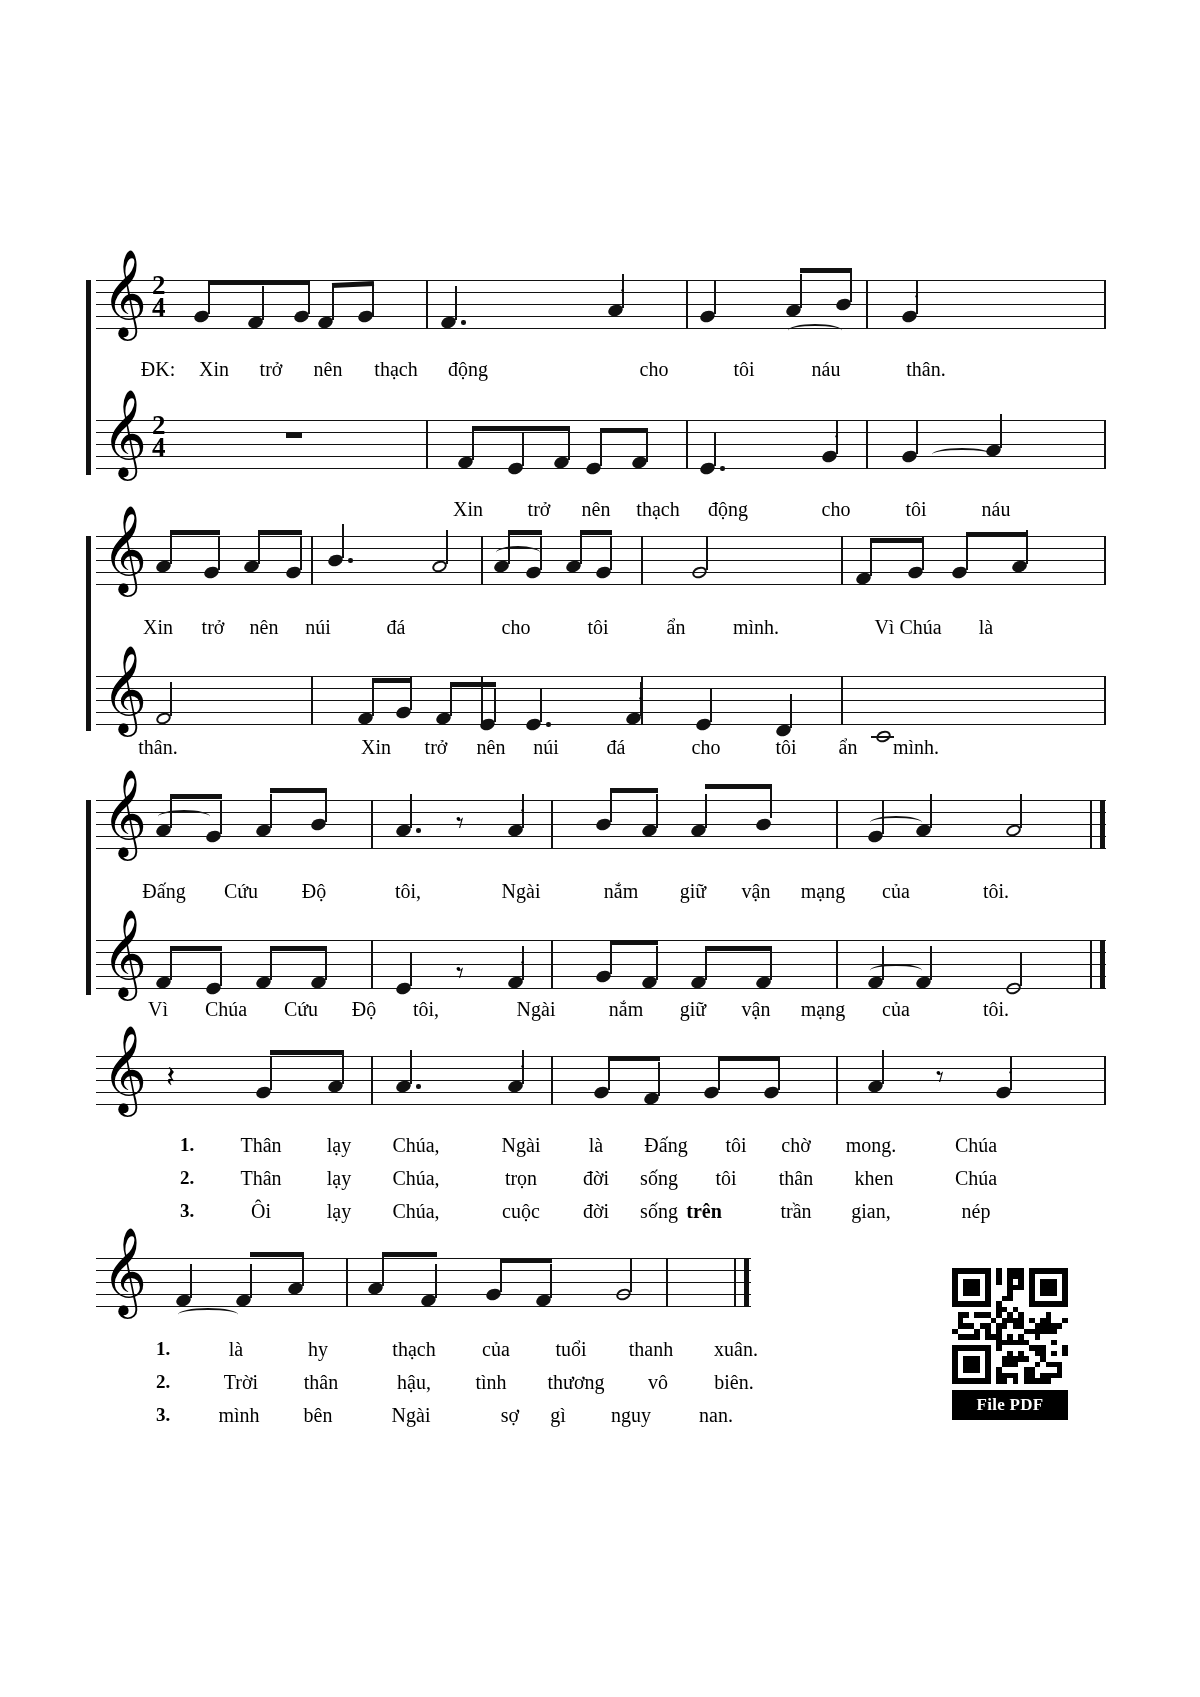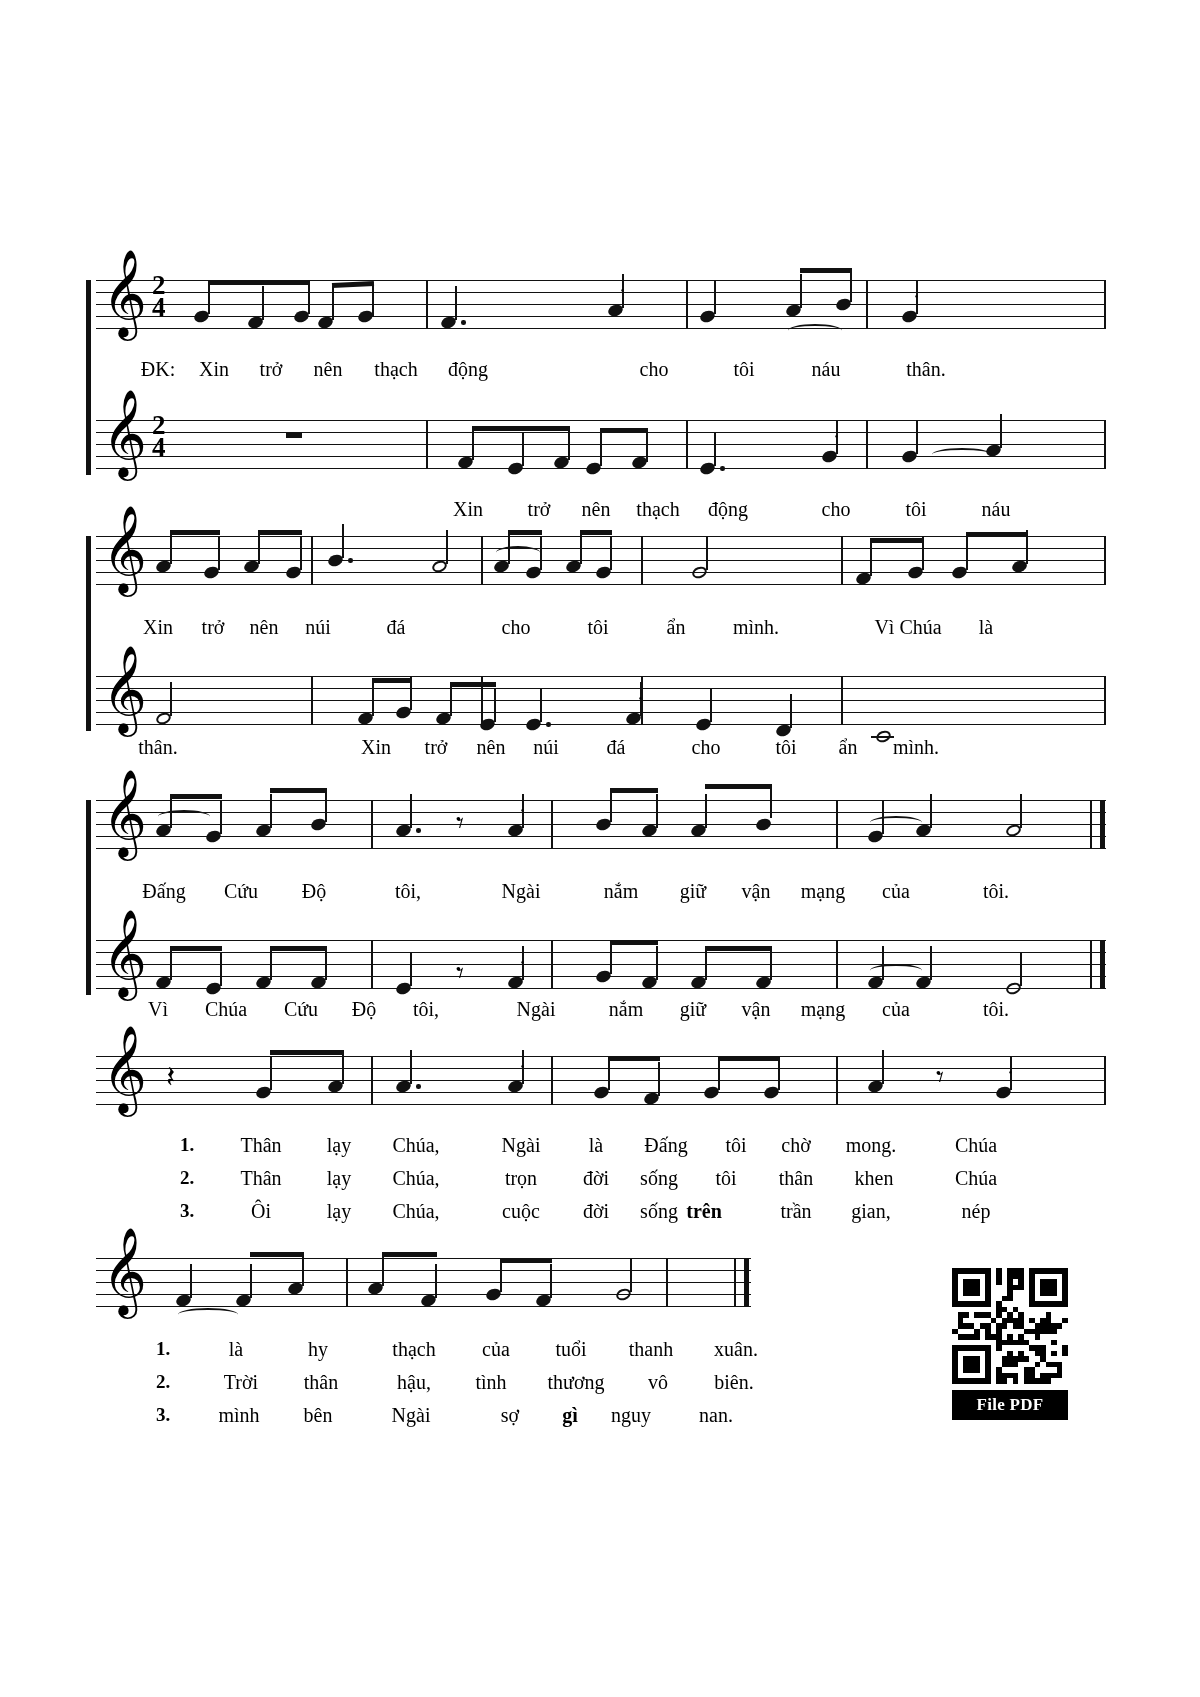--- a/index.html
+++ b/index.html
@@ -792,21 +792,21 @@
     <span class="lyric" style="left:562px;">vô</span>
     <span class="lyric" style="left:638px;">biên.</span>
   </div>
 
   <div class="lyrics" style="top:1404px;">
     <span class="verse-num" style="left:60px;">3.</span>
     <span class="lyric" style="left:143px;">mình</span>
     <span class="lyric" style="left:222px;">bên</span>
     <span class="lyric" style="left:315px;">Ngài</span>
     <span class="lyric" style="left:414px;">sợ</span>
-    <span class="lyric" style="left:474px;font-weight:bold;">gì</span>
+    <span class="lyric" style="left:462px;">gì</span>
     <span class="lyric" style="left:535px;">nguy</span>
     <span class="lyric" style="left:620px;">nan.</span>
   </div>
 
   <div class="qr-wrap">
     <div class="qr" id="qr">
         <i class="on"></i>
         <i class="on"></i>
         <i class="on"></i>
         <i class="on"></i>

